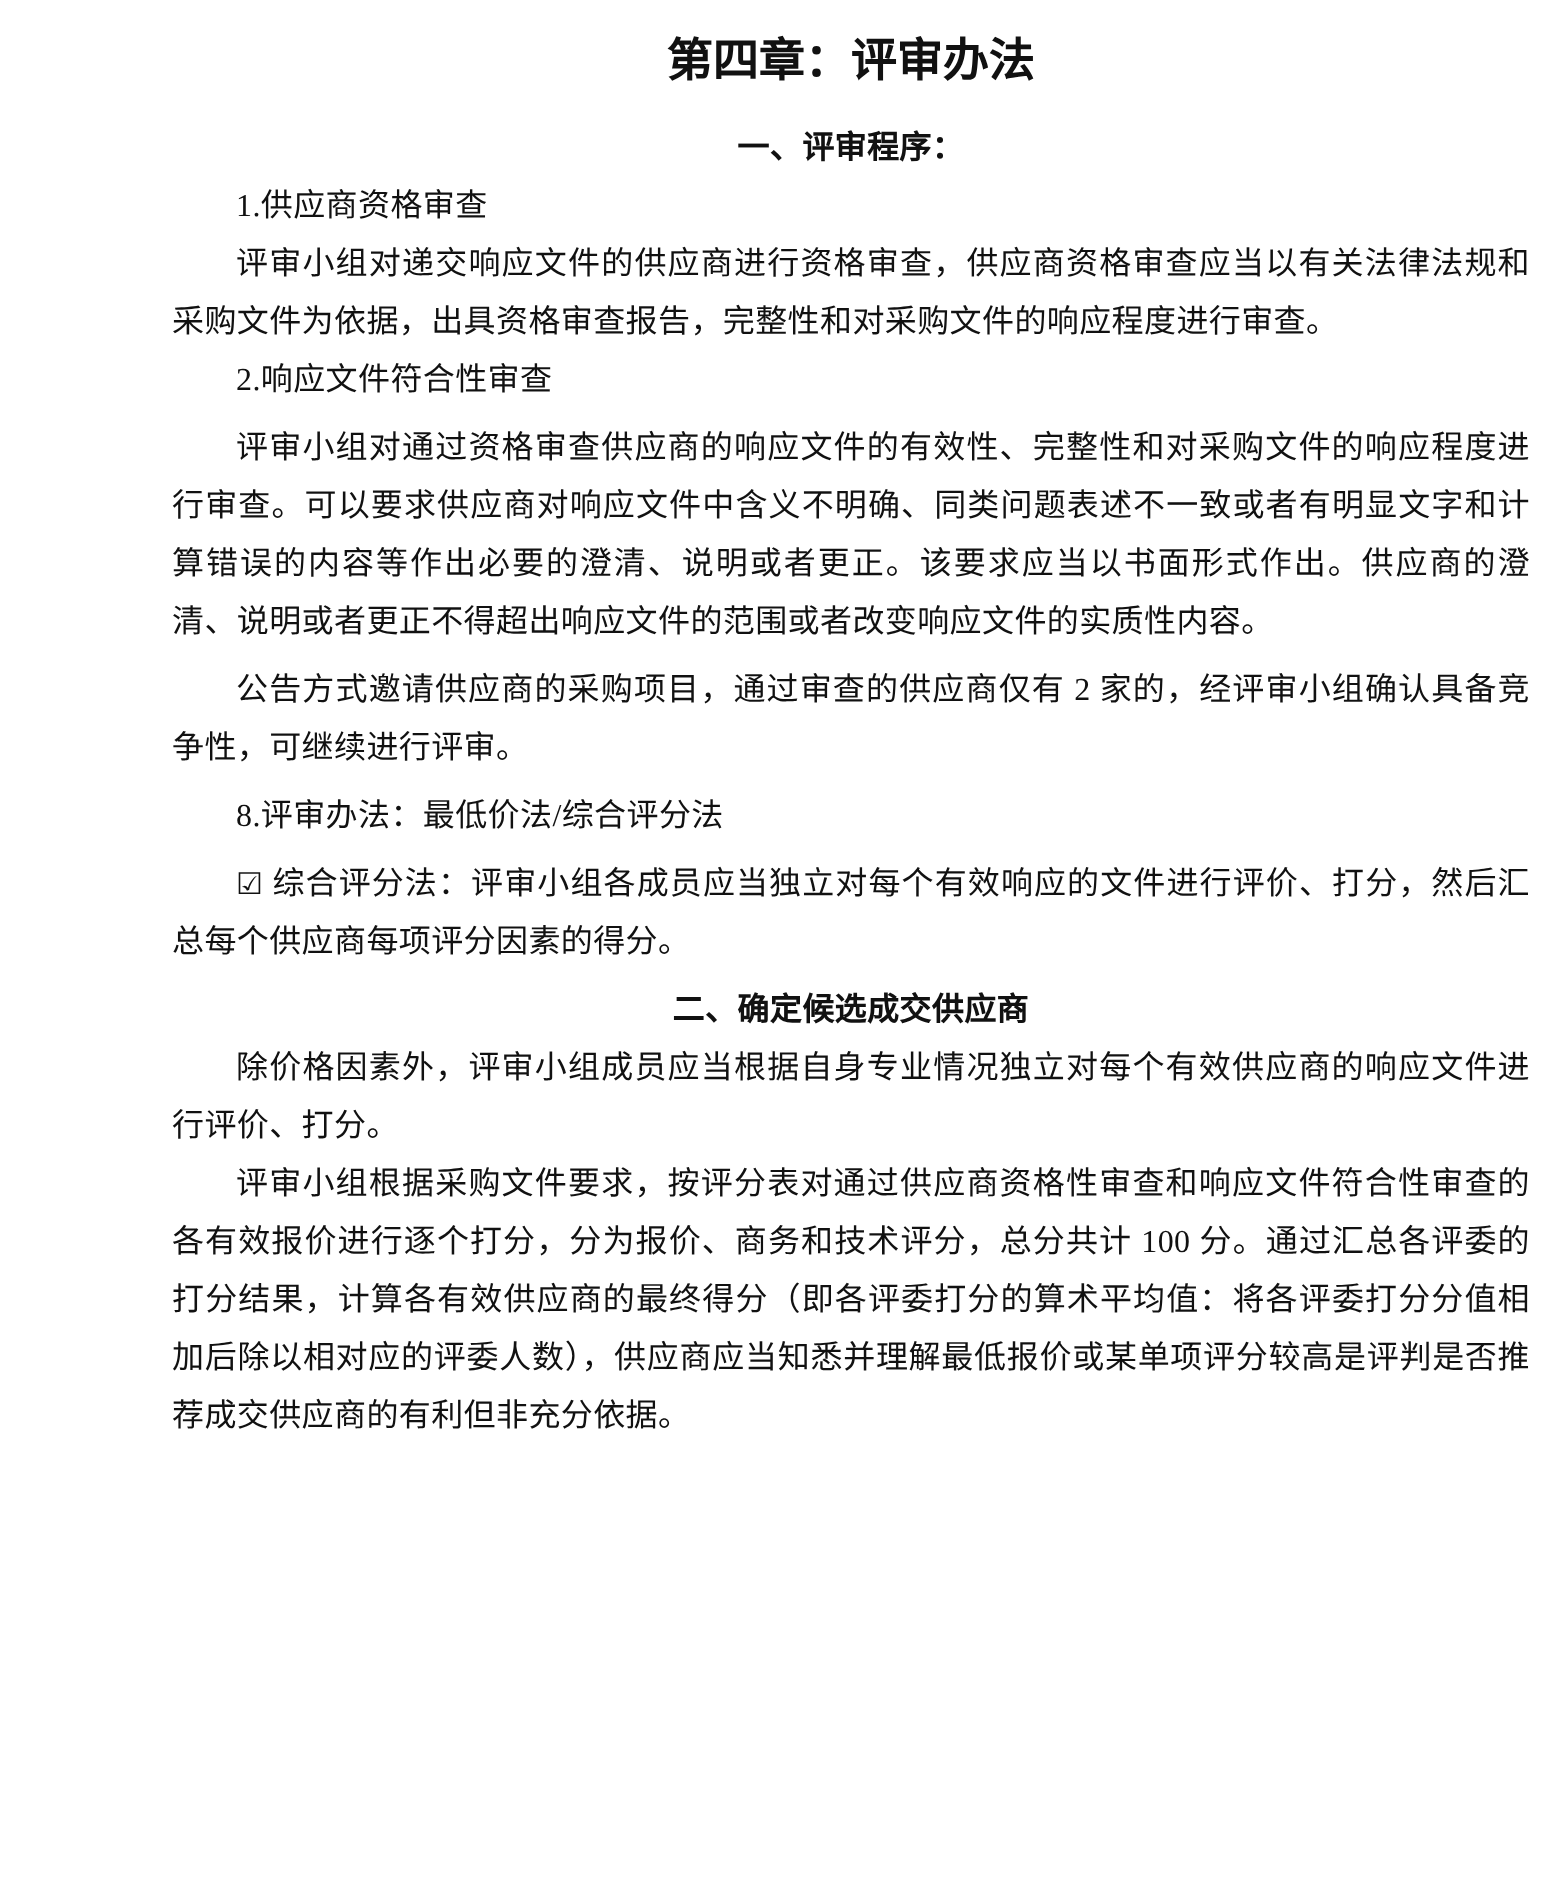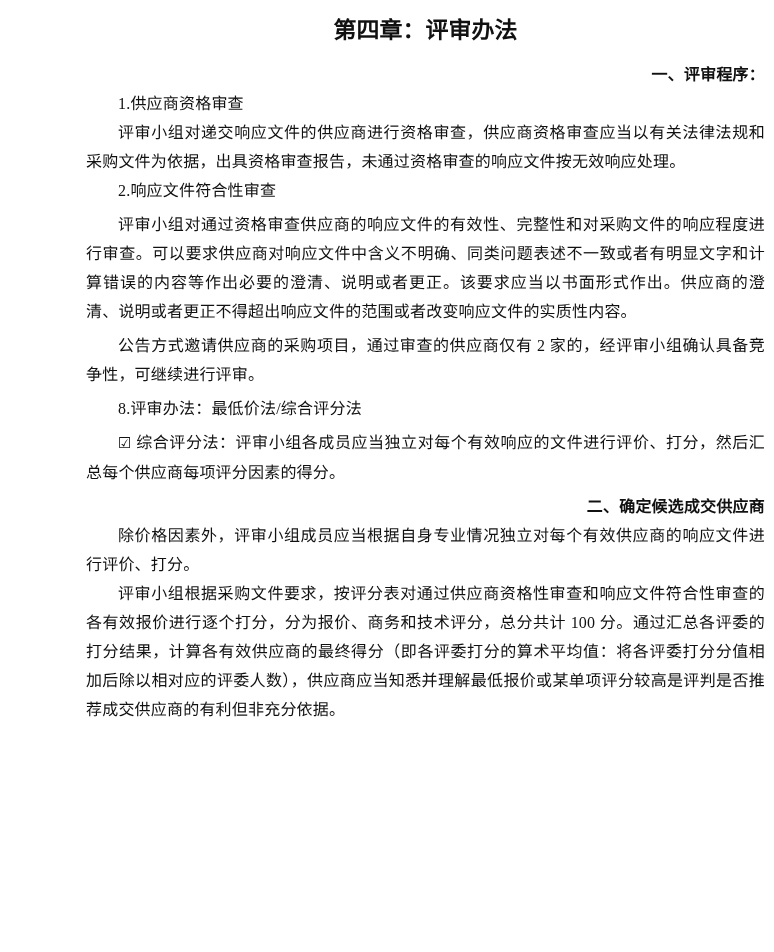--- a/index.html
+++ b/index.html
@@ -30,21 +30,21 @@
   }
   p {
     margin: 0;
     font-size: 16px;
     line-height: 29px;
     text-align: justify;
     letter-spacing: 0.2px;
   }
   p.heading {
     font-weight: bold;
-    text-align: right;
+    text-align: center;
   }
   .indent   { text-indent: 2em; }
   .mt       { margin-top: 5px; }
   .hang     { padding-left: 12px; text-indent: calc(2em - 12px); }
   .flush    { text-indent: 0; }
   .checkbox {
     font-family: "DejaVu Sans", sans-serif;
     font-size: 15px;
   }
 </style>
@@ -52,21 +52,21 @@
 <body>
 
 <div class="page">
 
   <h1 class="doc-title">第四章：评审办法</h1>
 
   <p class="heading flush">一、评审程序：</p>
 
   <p class="indent">1.供应商资格审查</p>
 
-  <p class="indent">评审小组对递交响应文件的供应商进行资格审查，供应商资格审查应当以有关法律法规和采购文件为依据，出具资格审查报告，未通过资格审查的响应文件按无效响应处理。</p>
+  <p class="indent">评审小组对递交响应文件的供应商进行资格审查，供应商资格审查应当以有关法律法规和采购文件为依据，出具资格审查报告，完整性和对采购文件的响应程度进行审查。</p>
 
   <p class="indent">2.响应文件符合性审查</p>
 
   <p class="indent mt">评审小组对通过资格审查供应商的响应文件的有效性、完整性和对采购文件的响应程度进行审查。可以要求供应商对响应文件中含义不明确、同类问题表述不一致或者有明显文字和计算错误的内容等作出必要的澄清、说明或者更正。该要求应当以书面形式作出。供应商的澄清、说明或者更正不得超出响应文件的范围或者改变响应文件的实质性内容。</p>
 
   <p class="indent mt">公告方式邀请供应商的采购项目，通过审查的供应商仅有 2 家的，经评审小组确认具备竞争性，可继续进行评审。</p>
 
   <p class="indent mt">8.评审办法：最低价法/综合评分法</p>
 
 

